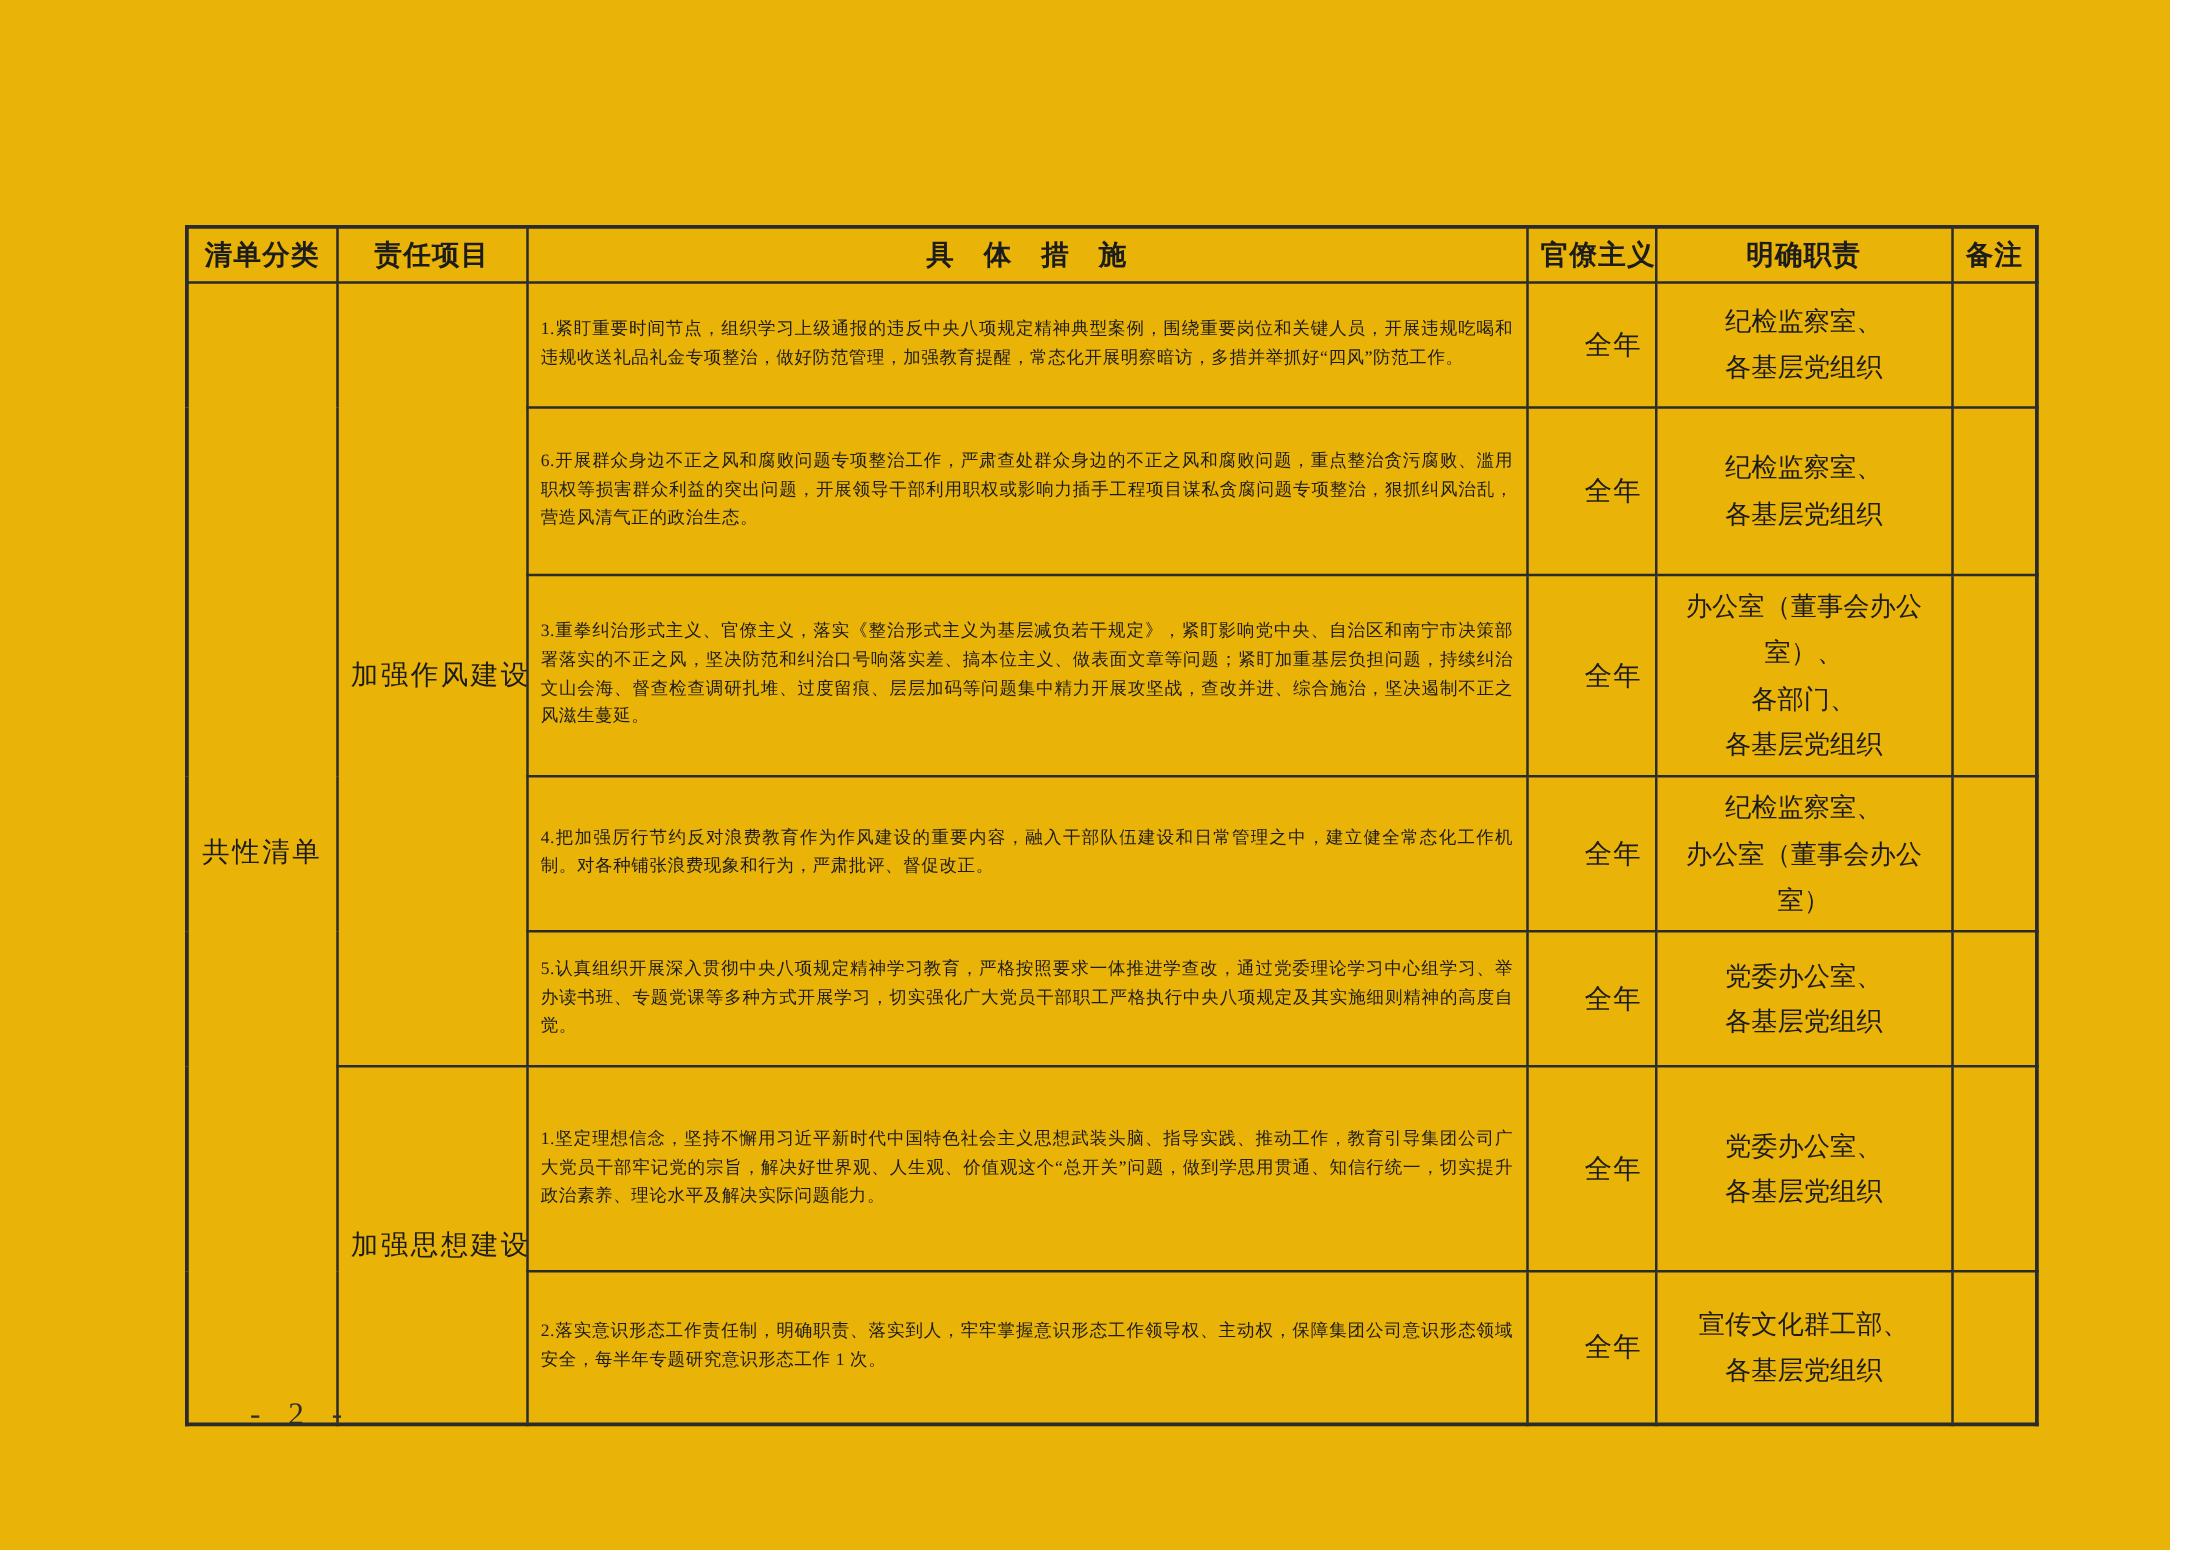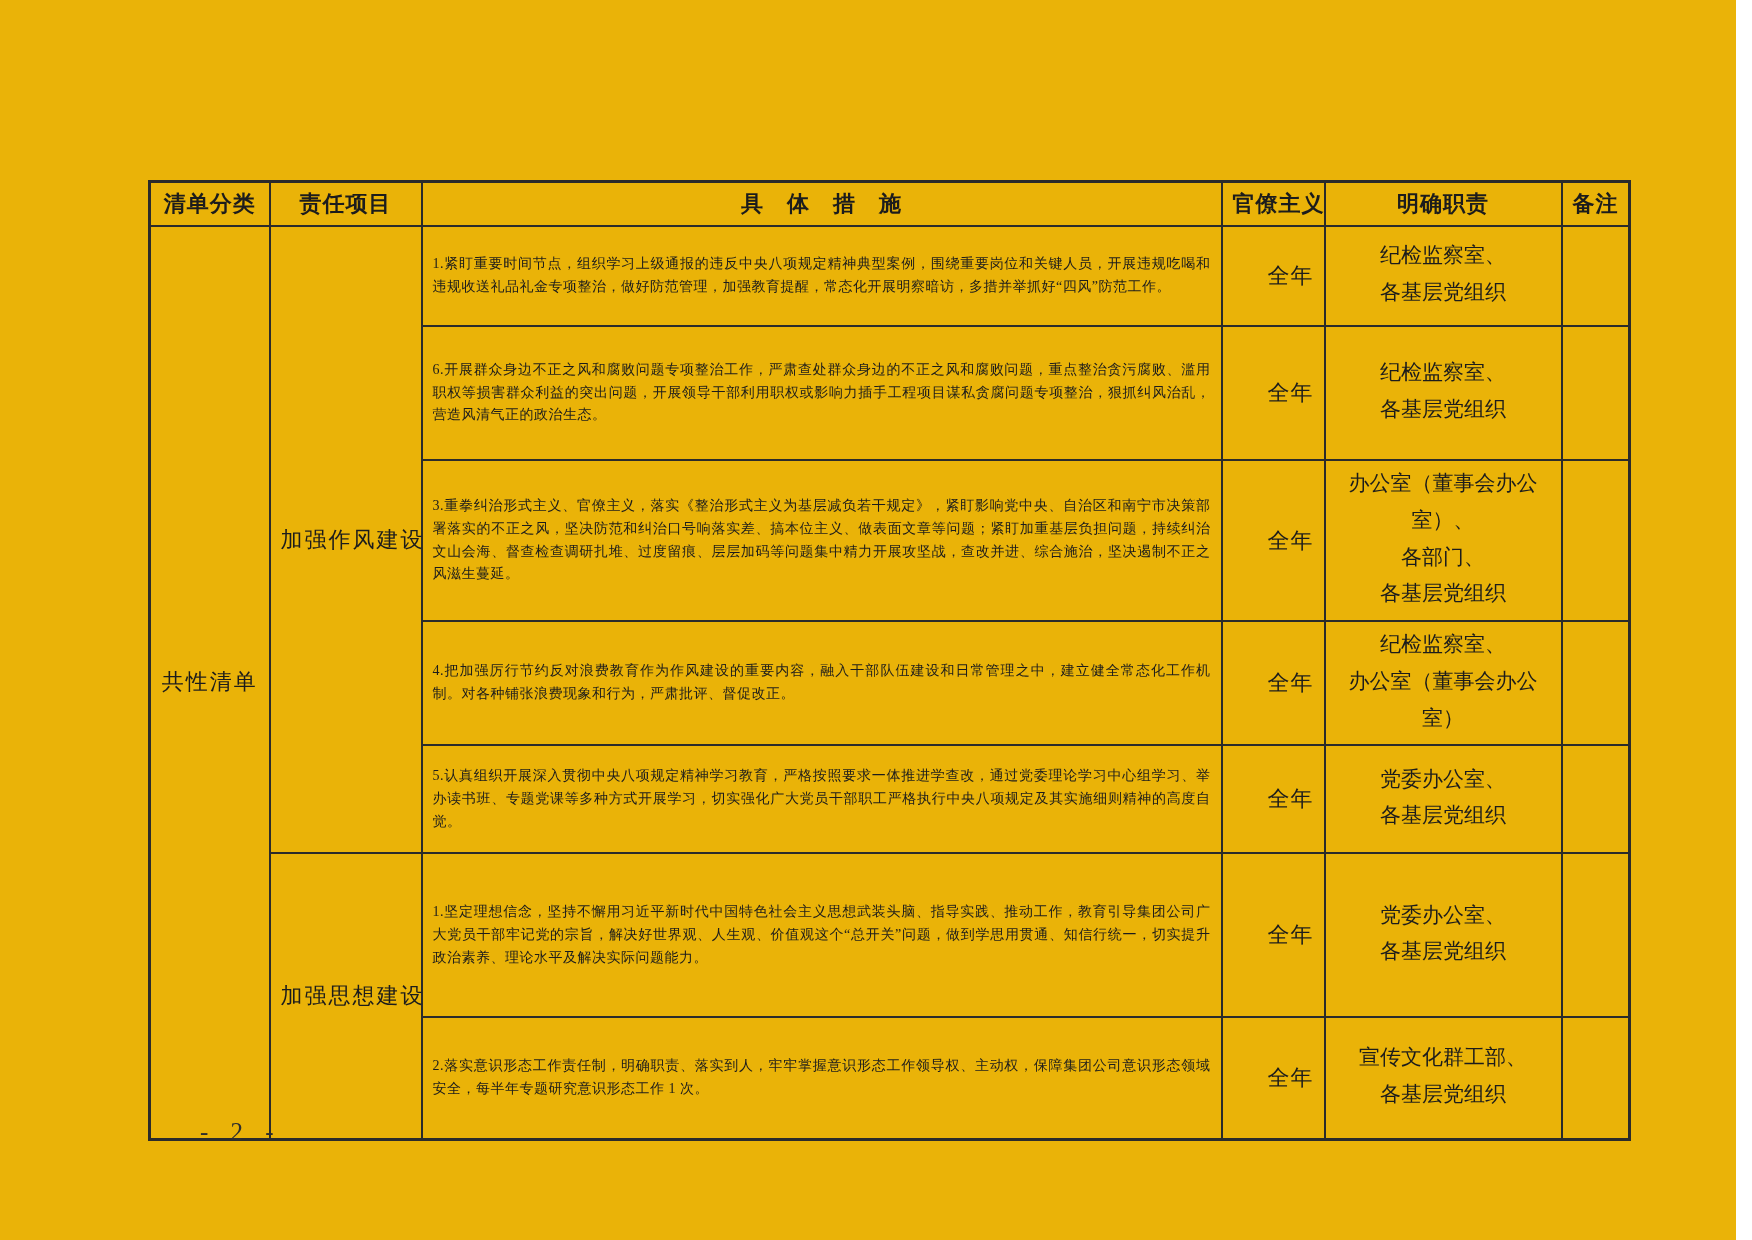--- a/index.html
+++ b/index.html
@@ -70,21 +70,20 @@
     text-align: right;
     font-size: 22px;
     letter-spacing: 1px;
   }
   td.cell-unit {
     text-align: center;
     font-size: 21px;
     line-height: 1.75;
     white-space: pre-line;
     padding: 6px 4px;
-    font-family: Liberation Mono, monospace;
   }
   td.cell-remark {
     text-align: center;
   }
   tr.r1 td { height: 100px; }
   tr.r2 td { height: 134px; }
   tr.r3 td { height: 152px; }
   tr.r4 td { height: 106px; }
   tr.r5 td { height: 108px; }
   tr.r6 td { height: 164px; }

